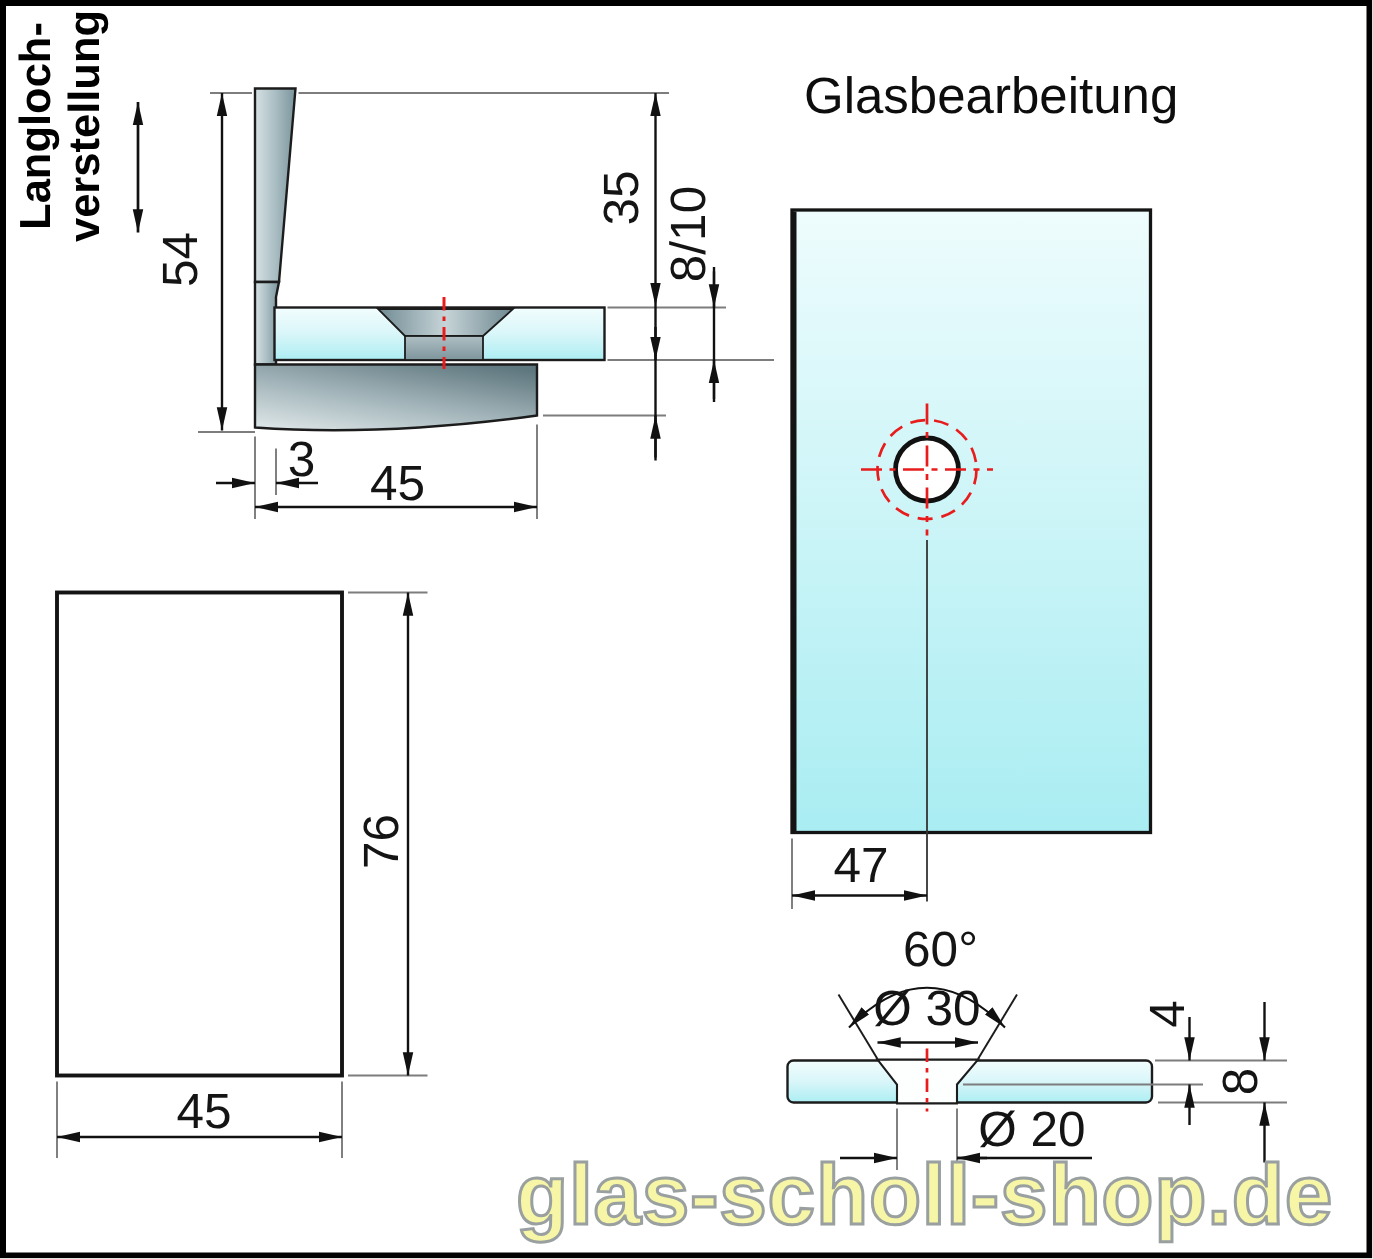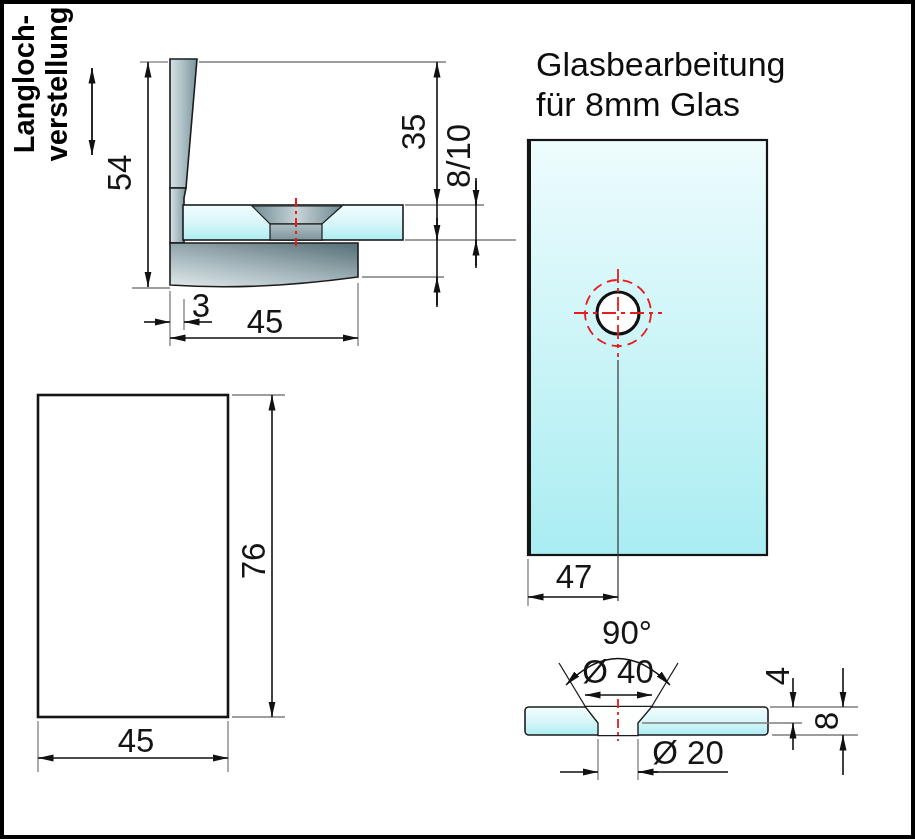--- a/index.html
+++ b/index.html
@@ -7,21 +7,21 @@
           font-family:"Liberation Sans",sans-serif;}
   #frame{position:absolute;inset:0;border:4px solid #000;box-sizing:border-box;pointer-events:none;z-index:50;}
   svg{position:absolute;left:0;top:0;}
   .lbl{position:absolute;transform:translate(-50%,-50%);font-size:33px;color:#141414;
        white-space:nowrap;z-index:10;}
   .rot{transform:translate(-50%,-50%) rotate(-90deg);}
   .note{position:absolute;left:41px;top:84px;transform:translate(-50%,-50%) rotate(-90deg);
         font-weight:bold;font-size:29px;line-height:33px;text-align:center;color:#000;
         white-space:nowrap;z-index:10;}
   .note span{display:block;}
-  .title{position:absolute;left:536px;top:44px;font-size:34px;line-height:40px;color:#0d0d0d;z-index:10;}
+  .title{position:absolute;left:536px;top:44px;font-size:34px;line-height:40px;color:#0d0d0d;z-index:10;text-align:right;}
   .title span{display:block;white-space:nowrap;}
   .watermark{position:absolute;left:344px;top:764px;font-size:57px;font-weight:bold;
              letter-spacing:0.5px;color:#f6f6a6;-webkit-text-stroke:2px #9aa0a0;
              white-space:nowrap;z-index:40;}
 </style>
 </head>
 <body>
 
 <div id="canvas">
   <div id="frame"></div>
@@ -158,23 +158,23 @@
   <span class="lbl rot" style="left:414px;top:132px">35</span>
   <span class="lbl rot" style="left:459px;top:156px">8/10</span>
   <span class="lbl" style="left:201px;top:306px">3</span>
   <span class="lbl" style="left:265px;top:322px">45</span>
 
   <span class="lbl rot" style="left:254px;top:561px">76</span>
   <span class="lbl" style="left:136px;top:741px">45</span>
 
   <div class="title">
     <span>Glasbearbeitung</span>
-    <span>für 8mm Glas</span>
   </div>
   <span class="lbl" style="left:574px;top:577px">47</span>
 
-  <span class="lbl" style="left:627px;top:633px">90°</span>
-  <span class="lbl" style="left:618px;top:672px">Ø 40</span>
+  <span class="lbl" style="left:627px;top:633px">60°</span>
+  <span class="lbl" style="left:618px;top:672px">Ø 30</span>
   <span class="lbl" style="left:688px;top:753px">Ø 20</span>
   <span class="lbl rot" style="left:778px;top:676px">4</span>
   <span class="lbl rot" style="left:827px;top:721px">8</span>
 
+  <div class="watermark">glas-scholl-shop.de</div>
 </div>
 
 </body></html>

